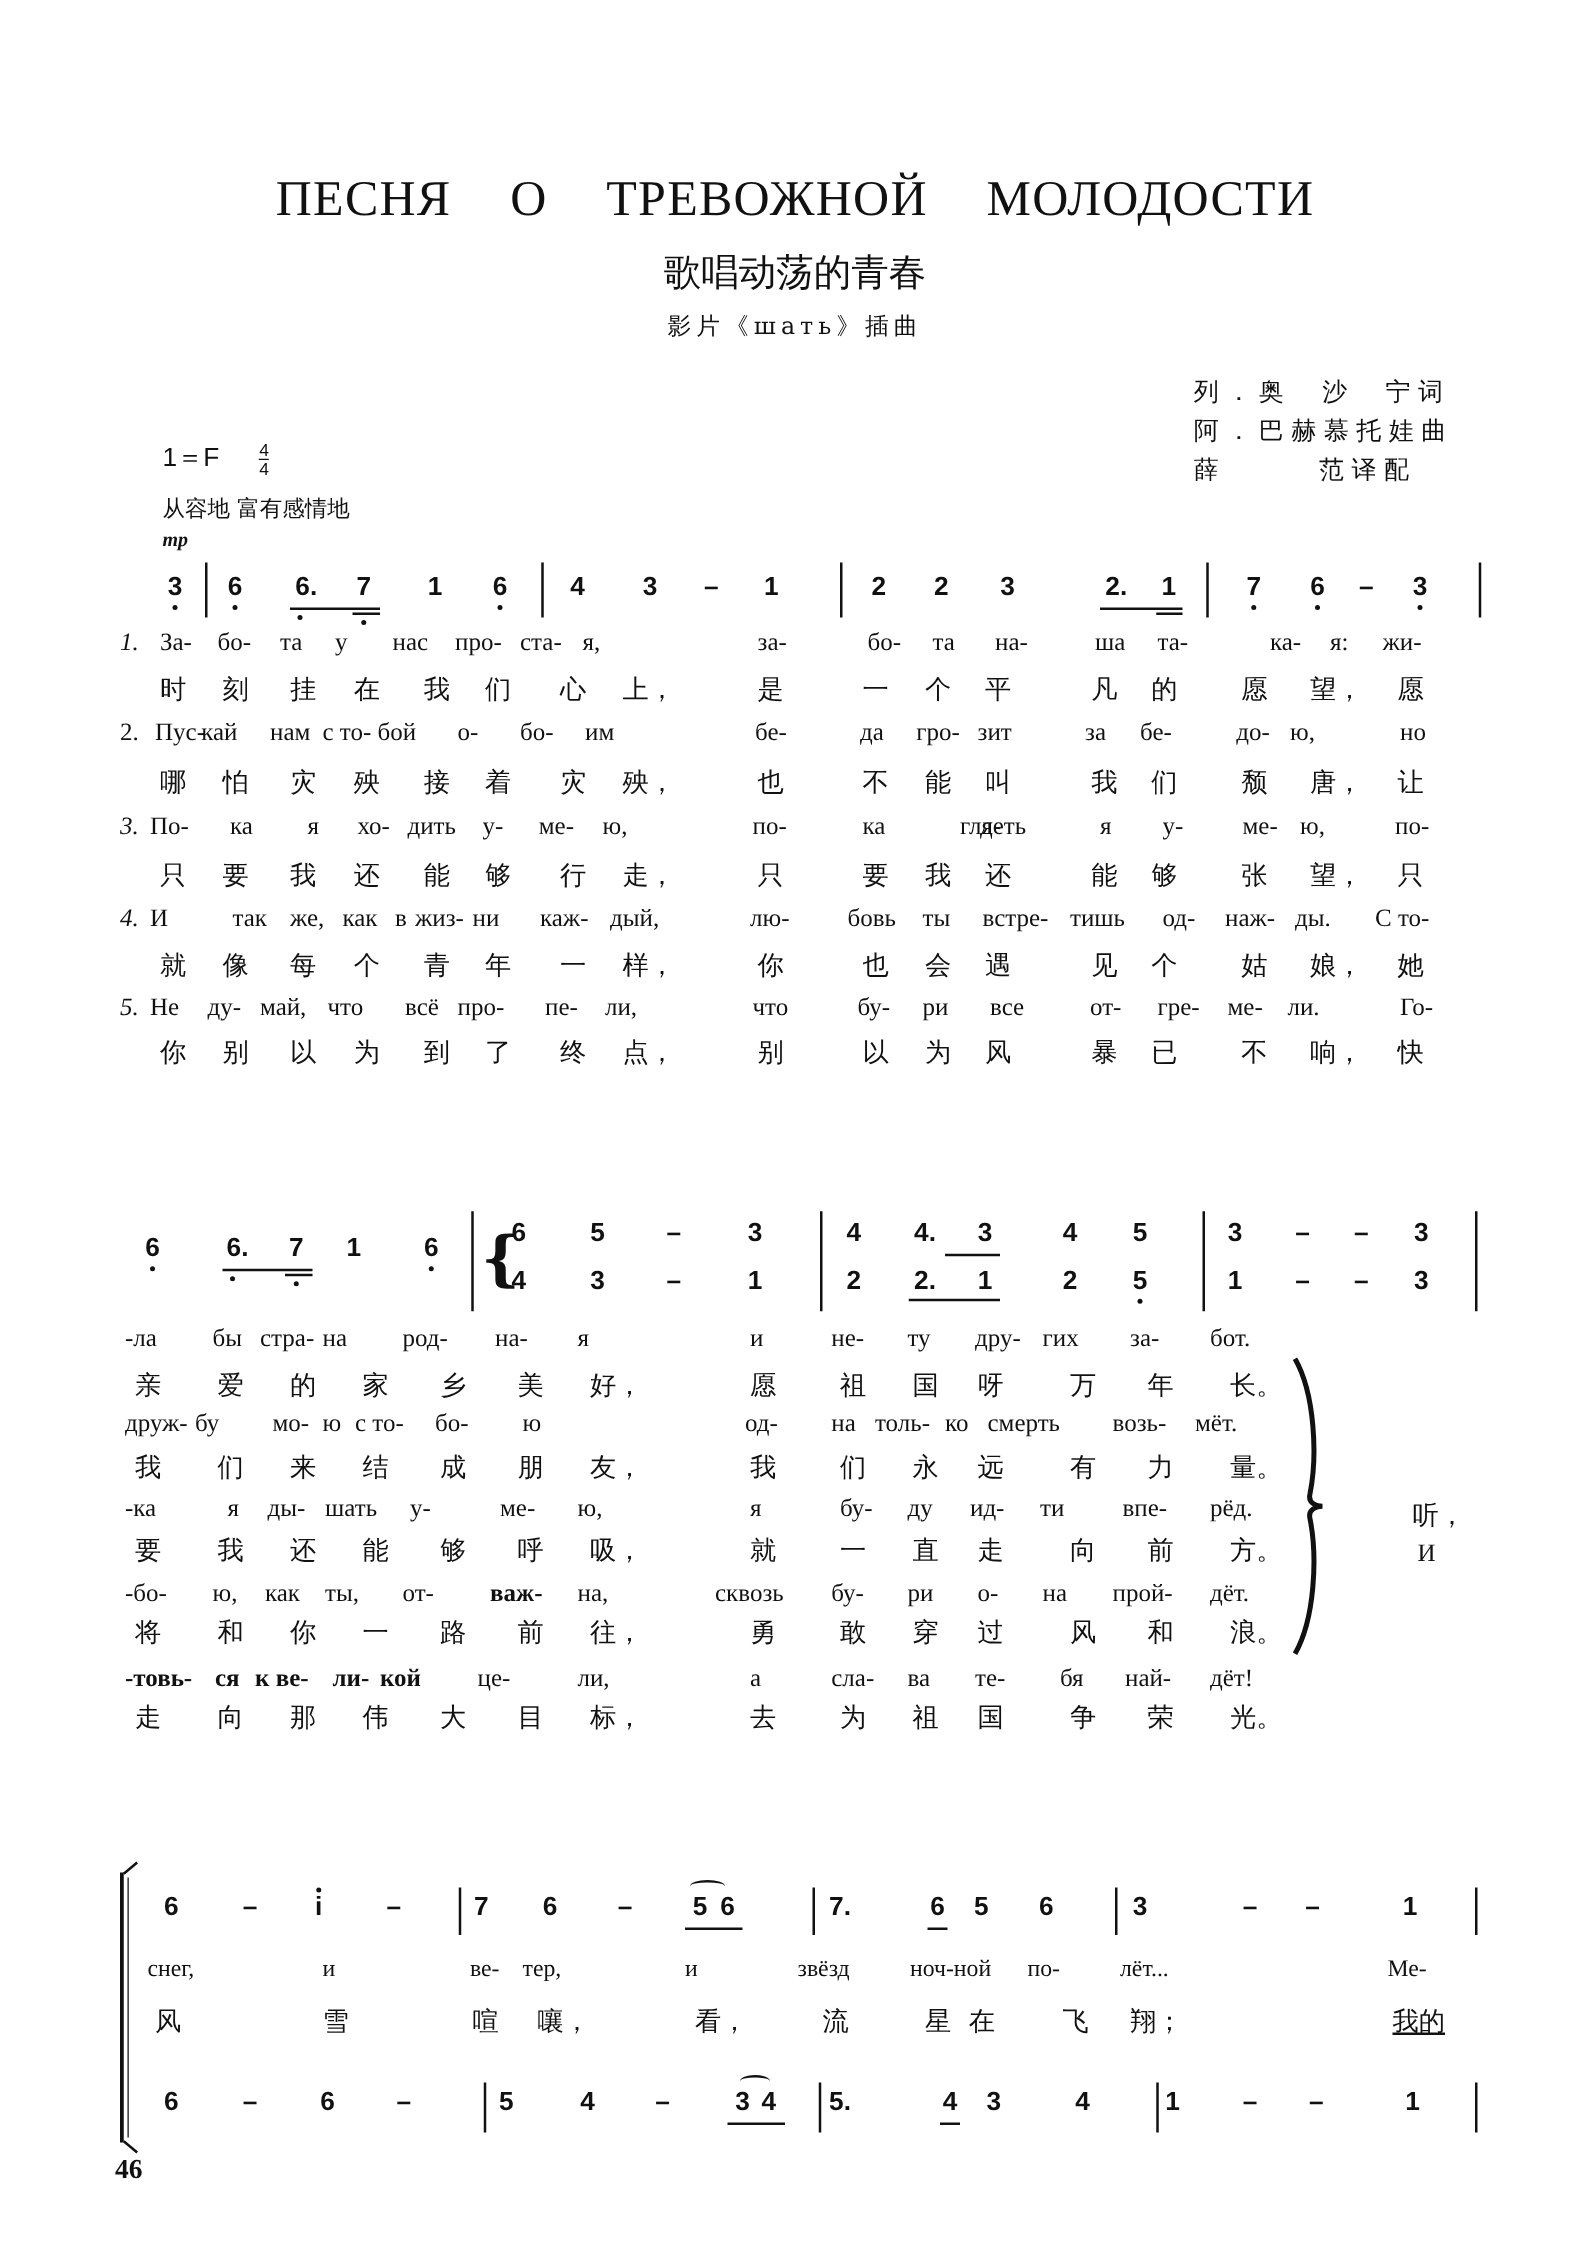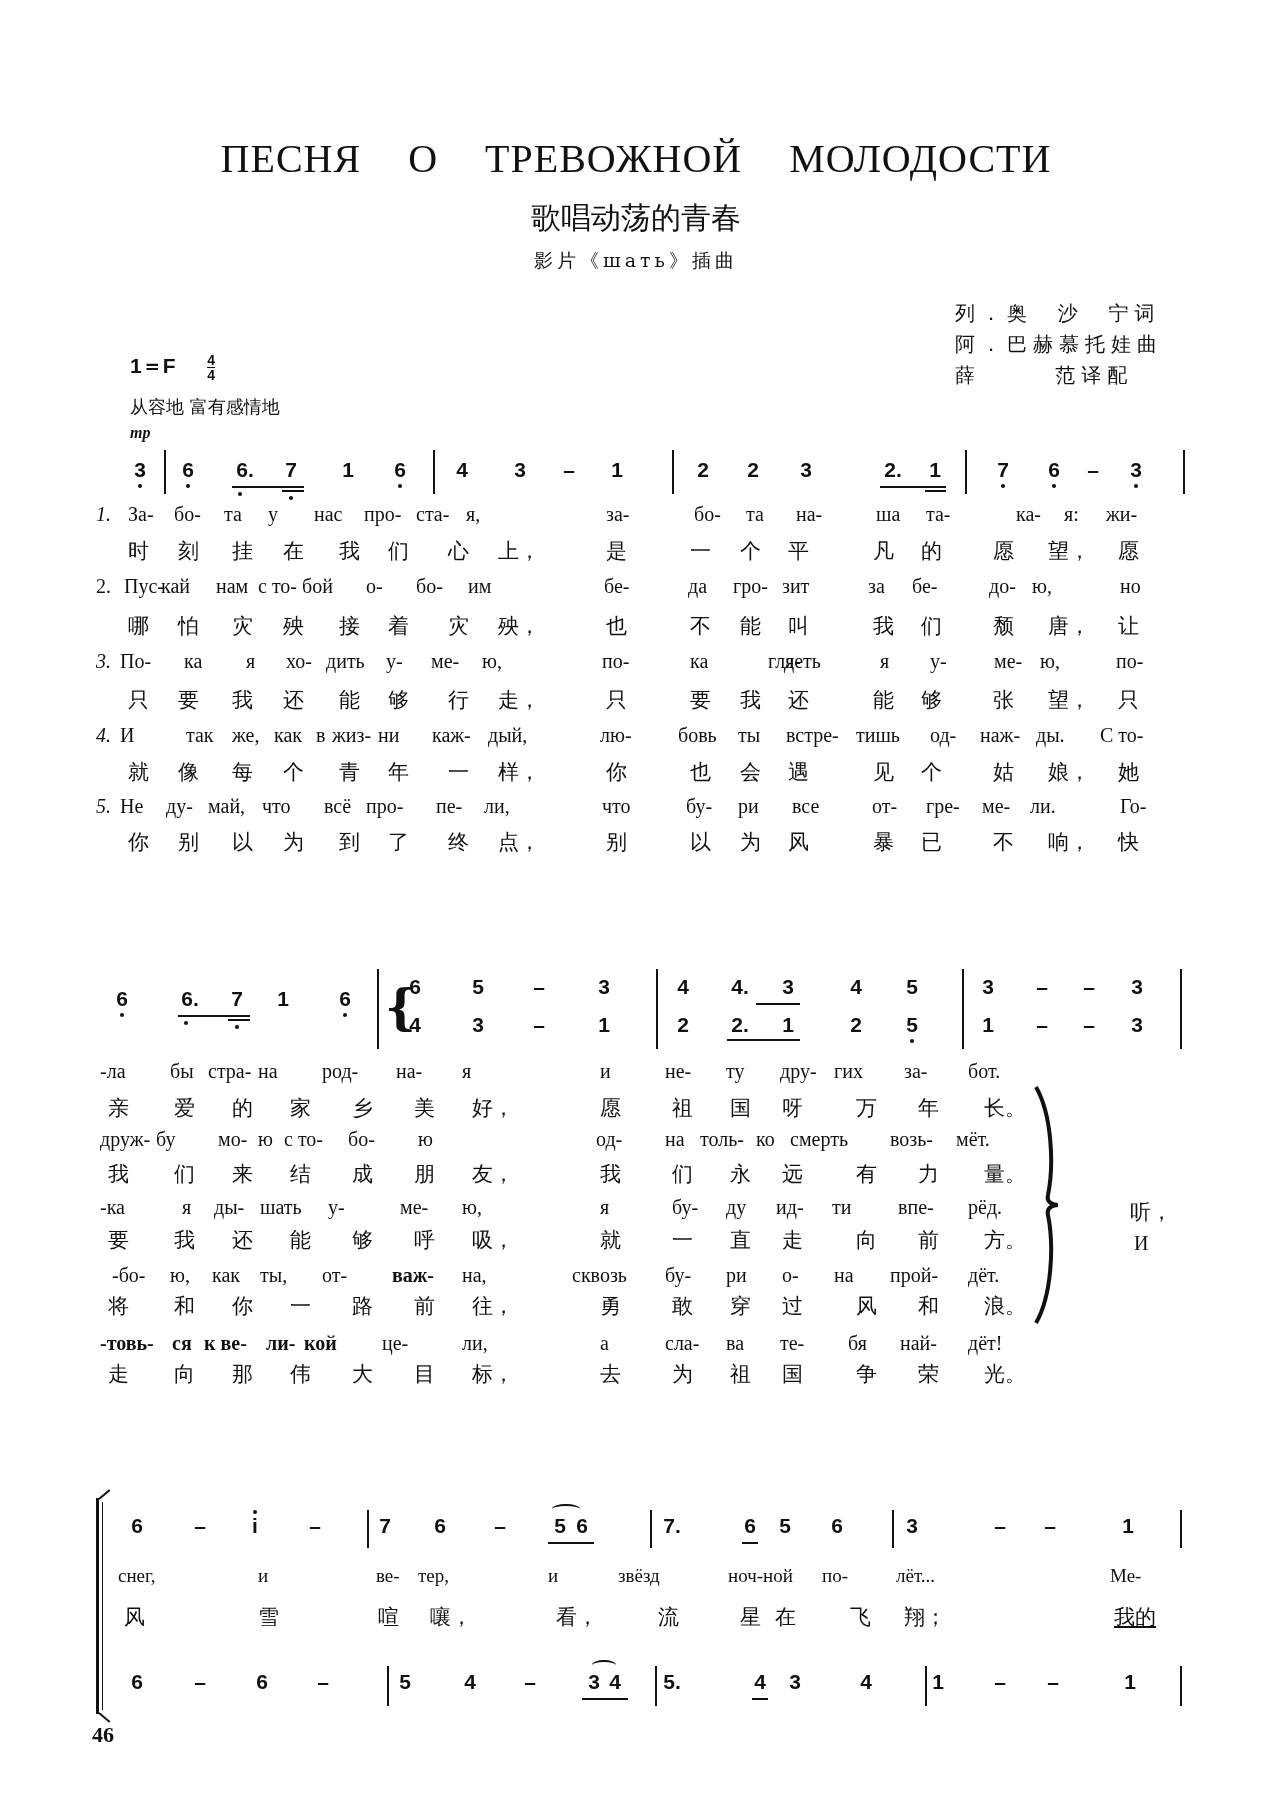--- a/index.html
+++ b/index.html
@@ -5,21 +5,21 @@
   html, body { margin:0; padding:0; background:#ffffff; }
   body { width:1272px; height:1810px; position:relative; overflow:hidden;
          font-family:"DejaVu Serif", serif; color:#111; }
   .abs { position:absolute; }
   .title-ru { left:0; width:1272px; top:135px; text-align:center; font-family:"Liberation Serif", serif;
               font-size:40px; letter-spacing:1px; word-spacing:36px; }
   .title-zh { left:0; width:1272px; top:198px; text-align:center; font-family:"DejaVu Serif", serif; font-size:30px; }
   .subtitle { left:0; width:1272px; top:248px; text-align:center; font-size:19px; letter-spacing:4px; font-family:"DejaVu Serif", serif; }
   .credits { left:955px; top:298px; font-size:20px; line-height:31px; letter-spacing:6px; }
   .credits div { white-space:pre; }
-  .key { left:130px; top:352px; font-family:"Liberation Sans", sans-serif; font-weight:bold; font-size:21px; }
+  .key { left:130px; top:352px; font-family:"Liberation Sans", sans-serif; font-weight:normal; font-size:21px; }
   .timesig { display:inline-block; vertical-align:middle; margin-left:26px; text-align:center; font-size:14px; line-height:14px; }
   .tempo { left:130px; top:395px; font-size:18px; }
   .dyn { left:130px; top:424px; font-style:italic; font-weight:bold; font-size:16px; font-family:"Liberation Serif", serif; }
 
   .notes { font-family:"Liberation Sans", sans-serif; font-weight:bold; font-size:21px; }
   .note { position:absolute; transform:translateX(-50%); }
   .bar { position:absolute; width:2px; background:#111; }
   .uline { position:absolute; height:1.5px; background:#111; }
   .dot-below { position:absolute; width:4px; height:4px; border-radius:50%; background:#111; transform:translateX(-50%); }
   .dot-above { position:absolute; width:4px; height:4px; border-radius:50%; background:#111; transform:translateX(-50%); }
@@ -445,21 +445,21 @@
     <span class="lyr-zh" style="position:absolute;left:364px">吸，</span>
     <span class="lyr-zh" style="position:absolute;left:492px">就</span>
     <span class="lyr-zh" style="position:absolute;left:564px">一</span>
     <span class="lyr-zh" style="position:absolute;left:622px">直</span>
     <span class="lyr-zh" style="position:absolute;left:674px">走</span>
     <span class="lyr-zh" style="position:absolute;left:748px">向</span>
     <span class="lyr-zh" style="position:absolute;left:810px">前</span>
     <span class="lyr-zh" style="position:absolute;left:876px">方。</span>
   </div>
   <div class="lyr" style="left:100px;top:1264px">
-    <span class="lyr-ru" style="position:absolute;left:12px">-бо-</span>
+    <span class="lyr-ru" style="position:absolute;left:0">-бо-</span>
     <span class="lyr-ru" style="position:absolute;left:70px">ю,</span>
     <span class="lyr-ru" style="position:absolute;left:112px">как</span>
     <span class="lyr-ru" style="position:absolute;left:160px">ты,</span>
     <span class="lyr-ru" style="position:absolute;left:222px">от-</span>
     <span class="lyr-ru" style="position:absolute;left:292px;font-weight:bold">важ-</span>
     <span class="lyr-ru" style="position:absolute;left:362px">на,</span>
     <span class="lyr-ru" style="position:absolute;left:472px">сквозь</span>
     <span class="lyr-ru" style="position:absolute;left:565px">бу-</span>
     <span class="lyr-ru" style="position:absolute;left:626px">ри</span>
     <span class="lyr-ru" style="position:absolute;left:682px">о-</span>
@@ -587,21 +587,21 @@
   </div>
 </div>
 
 <div>
   <div class="lyr lyr-ru" style="left:118px;top:1565px;font-size:19px">
     <span style="position:absolute;left:0">снег,</span>
     <span style="position:absolute;left:140px">и</span>
     <span style="position:absolute;left:258px">ве-</span>
     <span style="position:absolute;left:300px">тер,</span>
     <span style="position:absolute;left:430px">и</span>
-    <span style="position:absolute;left:500px">звёзд</span>
+    <span style="position:absolute;left:520px">звёзд</span>
     <span style="position:absolute;left:610px">ноч-ной</span>
     <span style="position:absolute;left:704px">по-</span>
     <span style="position:absolute;left:778px">лёт...</span>
     <span style="position:absolute;left:992px">Ме-</span>
   </div>
   <div class="lyr lyr-zh" style="left:124px;top:1603px">
     <span style="position:absolute;left:0">风</span>
     <span style="position:absolute;left:134px">雪</span>
     <span style="position:absolute;left:254px">喧</span>
     <span style="position:absolute;left:306px">嚷，</span>

